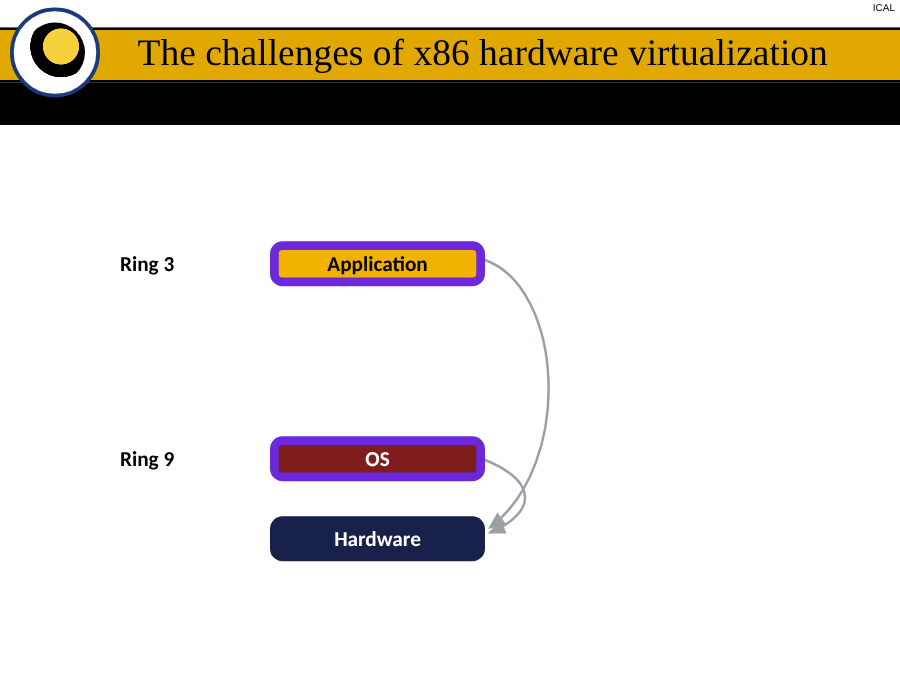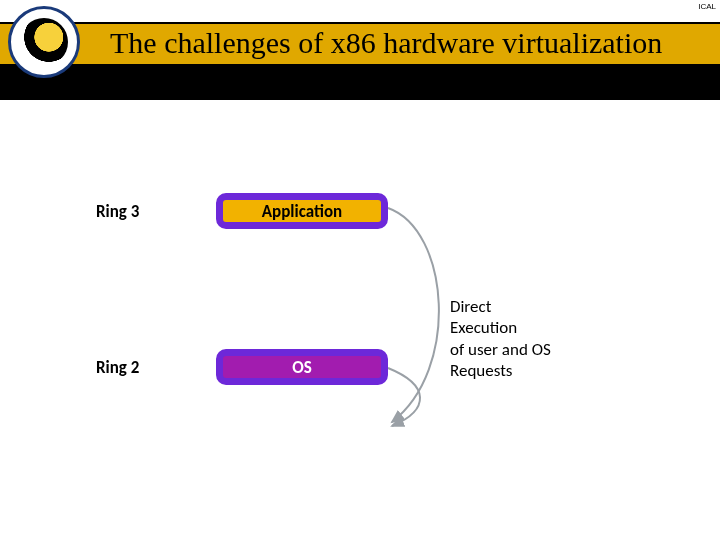--- a/index.html
+++ b/index.html
@@ -106,21 +106,21 @@
     border-radius: 10px;
     display: flex;
     align-items: center;
     justify-content: center;
     font-family: Calibri, Arial, sans-serif;
     font-size: 17px;
     font-weight: 700;
   }
   .box-app   { background: #f2b200; color:#000; }
   .box-empty { background: #bfbfbf; }
-  .box-os    { background: #a21caf; color:#fff; }
+  .box-os    { background: #7f1d1d; color:#fff; }
   .box-hw    { background: #17214a; color:#fff; border-color:#17214a; }
   .annot {
     position: absolute;
     left: 450px;
     font-family: Calibri, Arial, sans-serif;
     font-size: 17px;
     color: #000;
     line-height: 1.25;
     white-space: pre-line;
   }
@@ -157,23 +157,22 @@
   </svg>
 
   <div class="row" style="top: 90px;">
     <div class="ring-label">Ring 3</div>
     <div class="box box-app">Application</div>
   </div>
 
 
 
   <div class="row" style="top: 246px;">
-    <div class="ring-label">Ring 2</div>
+    <div class="ring-label">Ring 9</div>
     <div class="box box-os">OS</div>
   </div>
 
+  <div class="row" style="top: 310px;">
+    <div class="box box-hw">Hardware</div>
+  </div>
 
-  <div class="annot" style="top: 196px;">Direct
-Execution
-of user and OS
-Requests</div>
 
 </div>
 
 </body></html>

